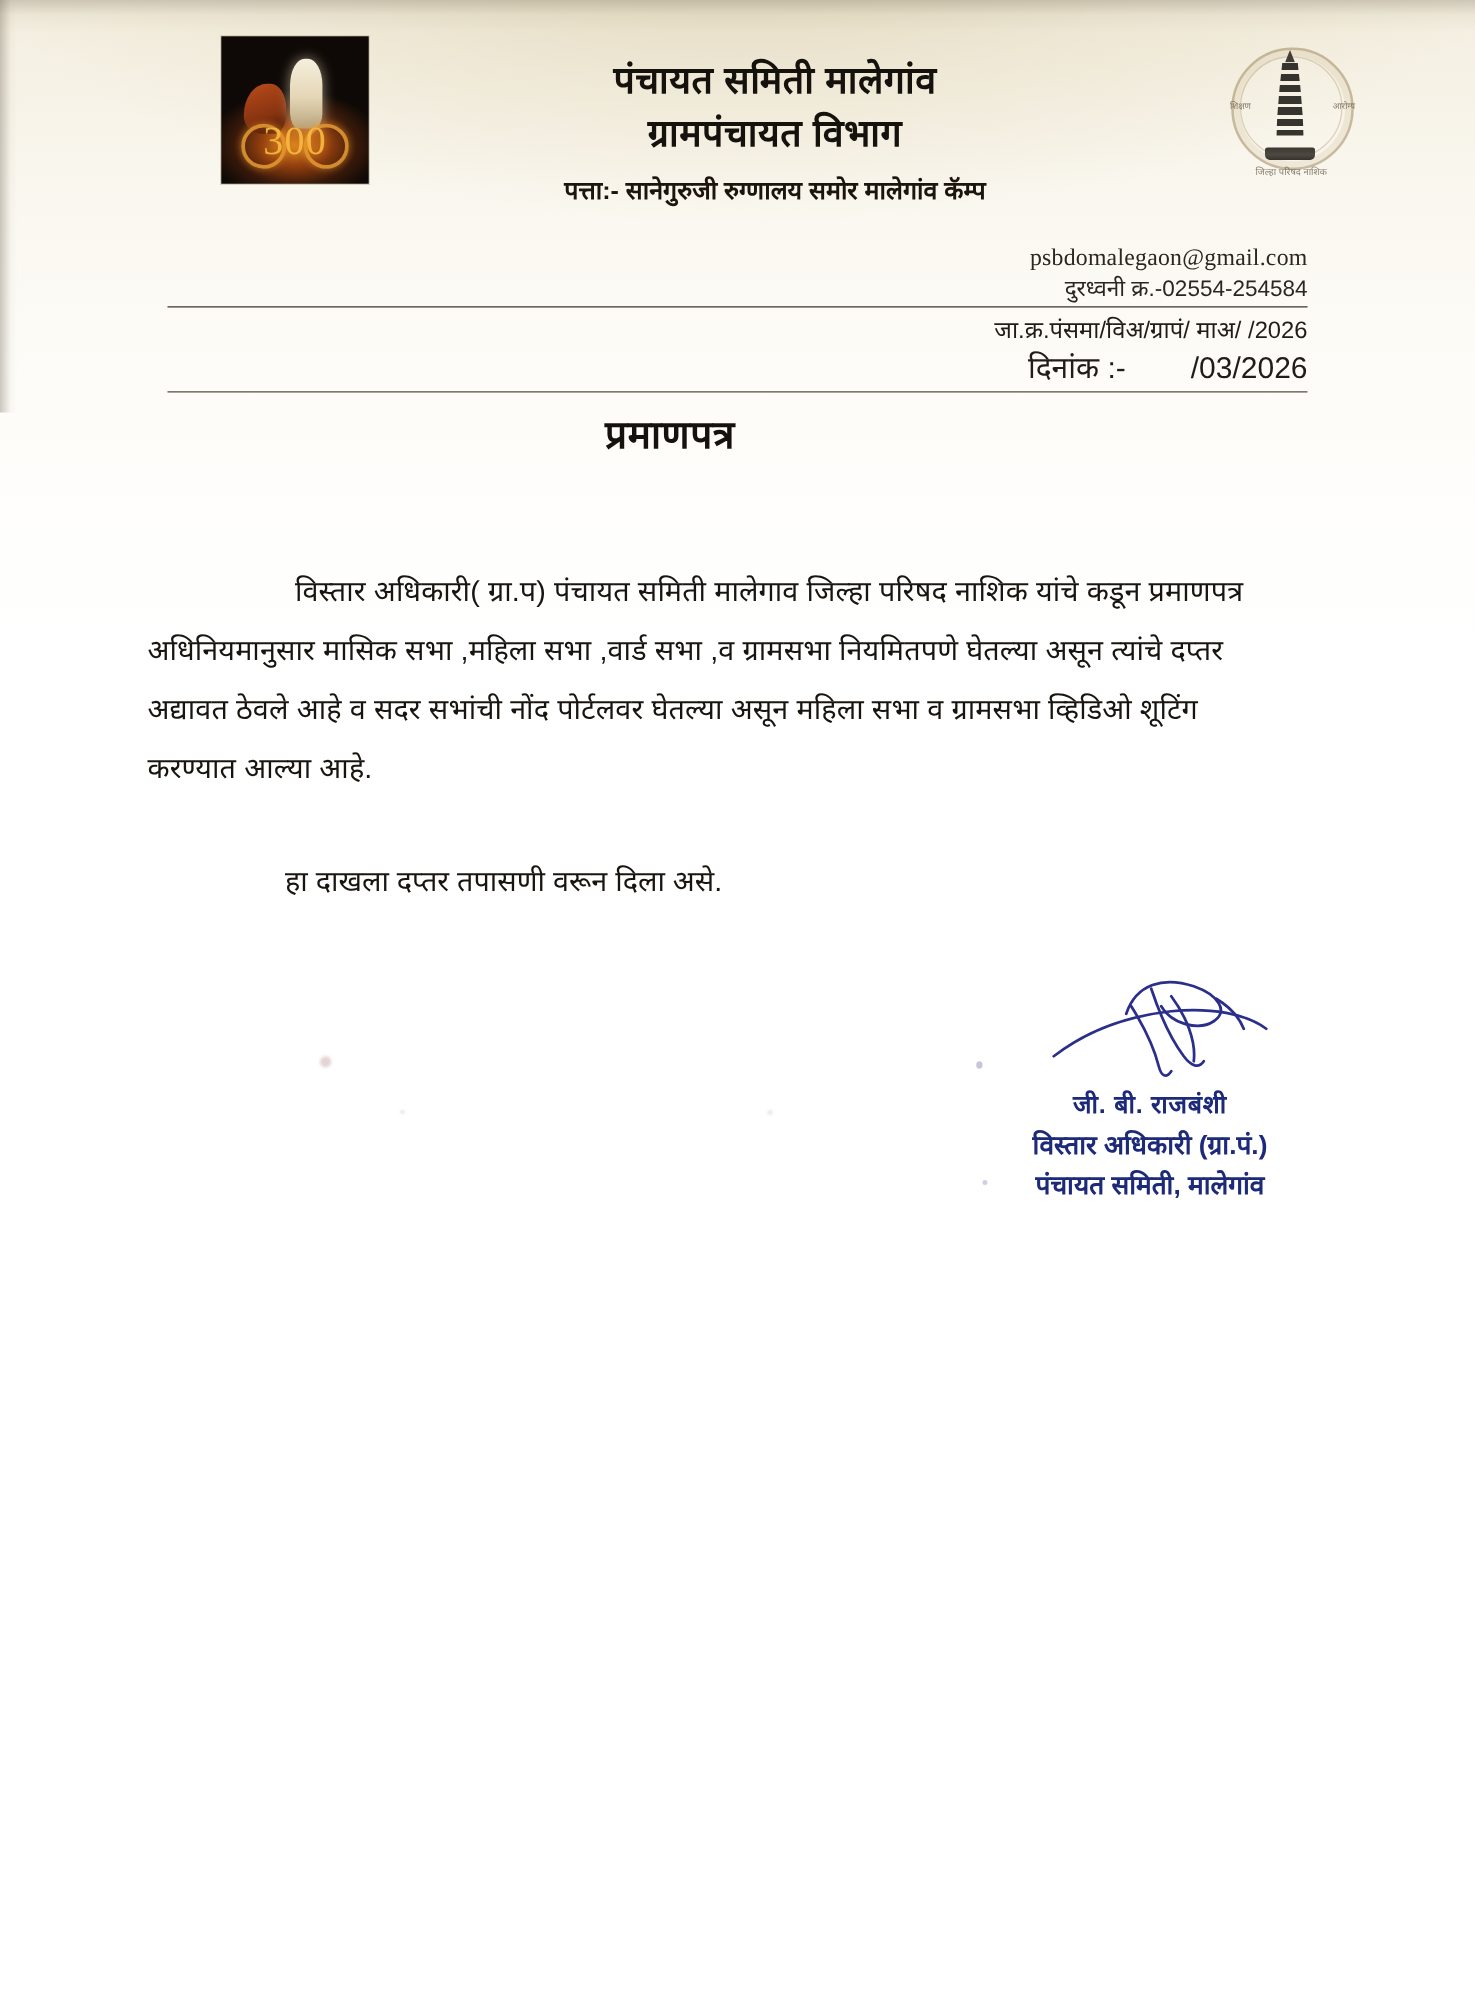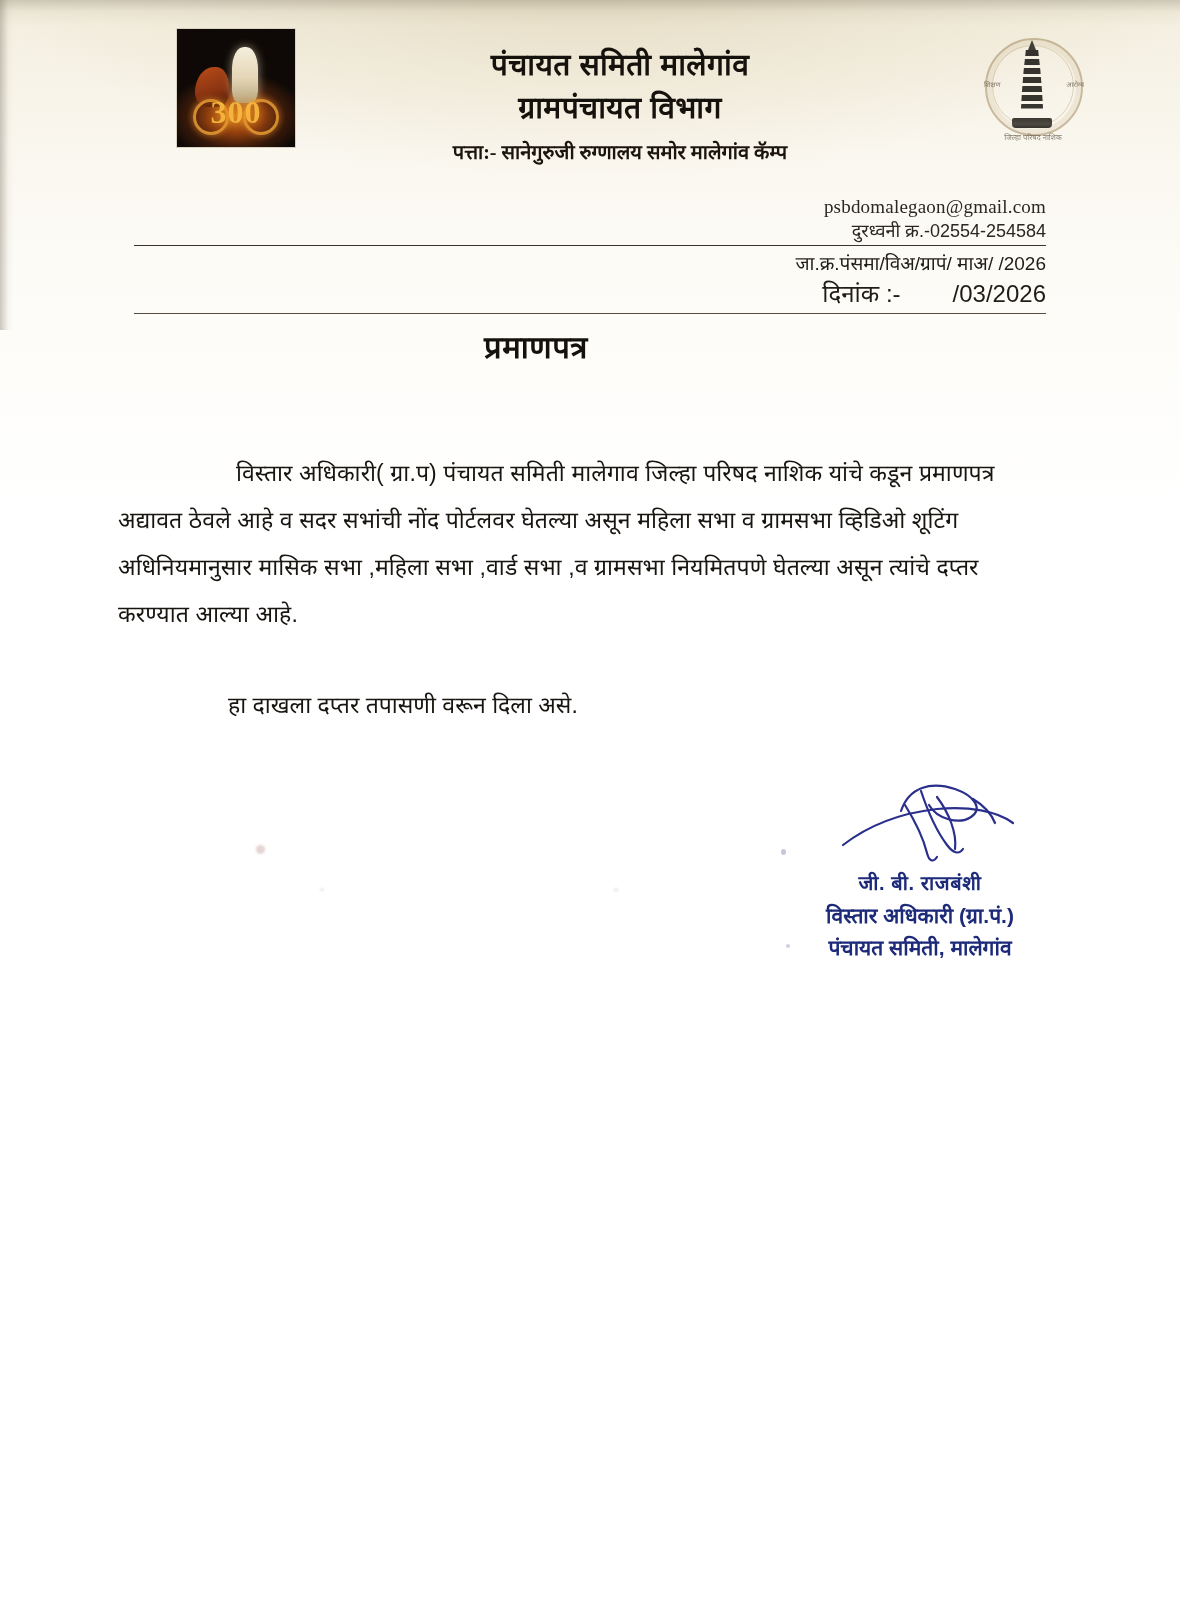--- a/index.html
+++ b/index.html
@@ -76,21 +76,21 @@
     box-shadow: 0 0 6px rgba(240,170,60,0.5);
   }
   .emblem-left .wheel-l { left: 16px; }
   .emblem-left .wheel-r { right: 16px; }
   .emblem-left .three-hundred {
     position: absolute;
     left: 0; right: 0; bottom: 16px;
     text-align: center;
     font-family: "Liberation Serif", serif;
     font-size: 32px;
-    font-weight: bold;
+    font-weight: normal;
     color: rgba(246,184,64,0.92);
     text-shadow: 0 0 8px rgba(230,140,30,0.9);
     letter-spacing: 1px;
   }
   .emblem-left .horse {
     position: absolute;
     left: 18px; top: 38px;
     width: 34px; height: 40px;
     background: linear-gradient(160deg, #c4501c 0%, #8d3511 60%, #401707 100%);
     border-radius: 60% 40% 30% 45% / 70% 55% 45% 40%;
@@ -115,21 +115,21 @@
     font-family: "Liberation Sans", "DejaVu Sans", sans-serif;
     font-size: 30px;
     font-weight: bold;
     color: #15110c;
     letter-spacing: 0.4px;
     line-height: 1.42;
     white-space: nowrap;
   }
   .org-address {
     margin-top: 9px;
-    font-family: Liberation Serif, serif;
+    font-family: Liberation Sans, sans-serif;
     font-size: 20px;
     font-weight: bold;
     color: #1b150e;
     white-space: nowrap;
   }
 
   .emblem-right {
     position: absolute;
     right: 92px; top: 28px;
     width: 110px; height: 122px;
@@ -360,22 +360,22 @@
         <span class="date-label">दिनांक :-</span><span class="date-value">/03/2026</span>
       </span>
     </div>
     <div class="cb-rule thin"></div>
   </div>
 
   <div class="doc-title">प्रमाणपत्र</div>
 
   <div class="body-block">
     <div class="body-line indent">विस्तार अधिकारी( ग्रा.प) पंचायत समिती मालेगाव जिल्हा परिषद नाशिक यांचे कडून प्रमाणपत्र</div>
+    <div class="body-line">अधिनियमानुसार मासिक सभा ,महिला सभा ,वार्ड सभा ,व ग्रामसभा नियमितपणे घेतल्या असून   त्यांचे दप्तर</div>
     <div class="body-line">अद्यावत ठेवले आहे व  सदर सभांची नोंद पोर्टलवर घेतल्या असून  महिला सभा व ग्रामसभा व्हिडिओ शूटिंग</div>
-    <div class="body-line">अधिनियमानुसार मासिक सभा ,महिला सभा ,वार्ड सभा ,व ग्रामसभा नियमितपणे घेतल्या असून   त्यांचे दप्तर</div>
     <div class="body-line">करण्यात आल्या  आहे.</div>
   </div>
 
   <div class="closing-line">हा दाखला दप्तर तपासणी वरून दिला असे.</div>
 
   <div class="sign-block">
     <div class="sign-mark">
       <svg width="230" height="92" viewBox="0 0 230 92" fill="none" xmlns="http://www.w3.org/2000/svg" aria-hidden="true">
         <g stroke="#2b2f8c" fill="none" stroke-width="2.2" stroke-linecap="round" stroke-linejoin="round">
           <path d="M96 36 C104 12, 126 6, 150 14 C170 21, 178 34, 166 42 C154 50, 132 44, 124 30"></path>

